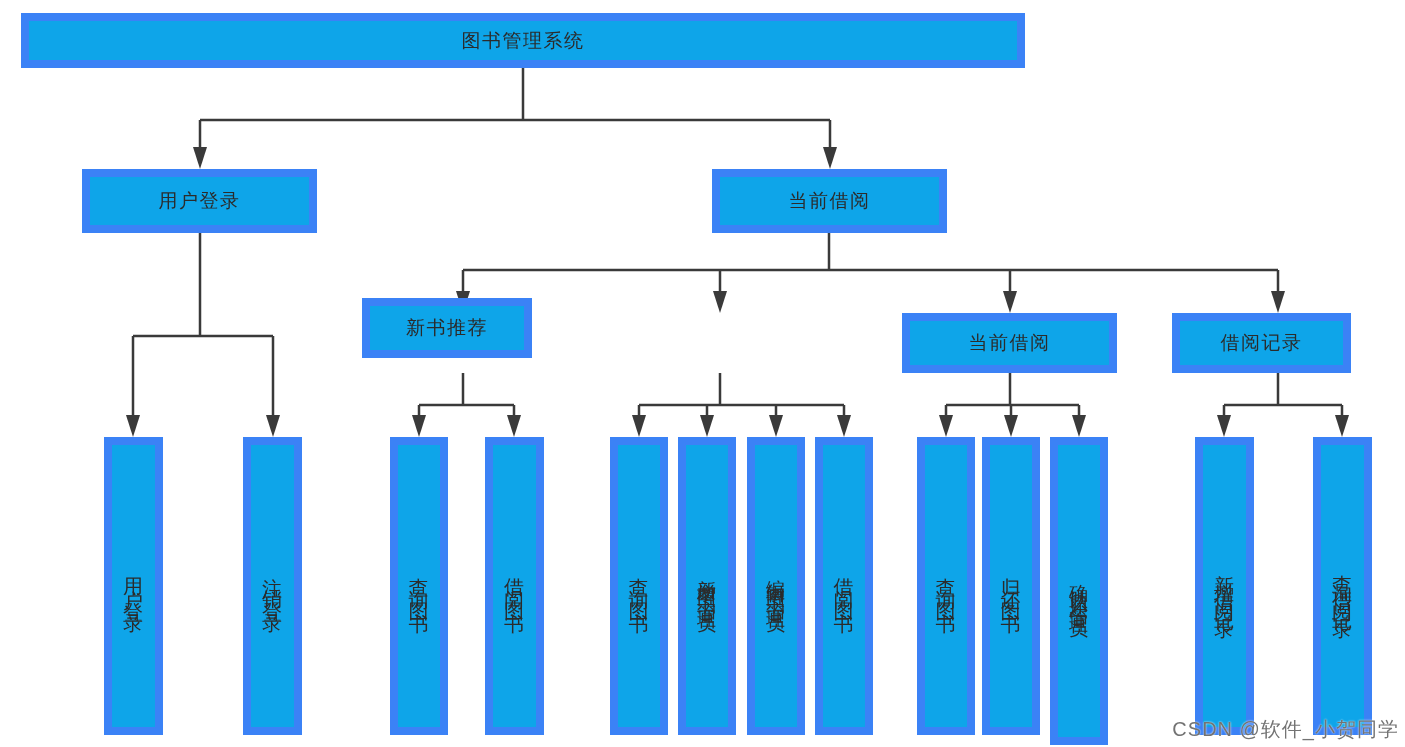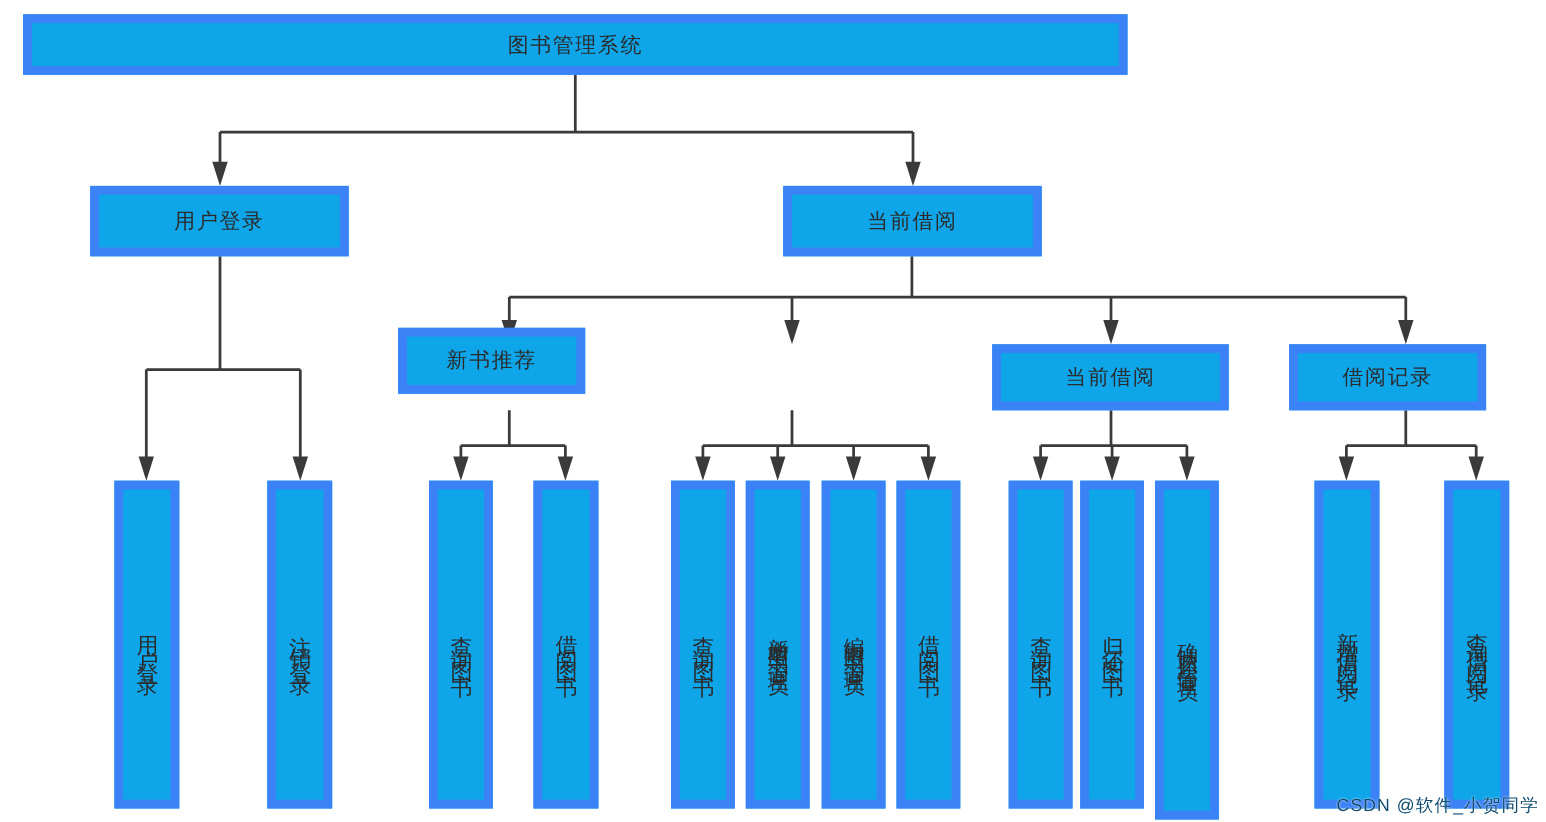--- a/index.html
+++ b/index.html
@@ -17,21 +17,21 @@
     font-size:19px; color:#2b2b2b; letter-spacing:1.5px; white-space:nowrap;
   }
   .node.v span {
     writing-mode:vertical-rl; font-size:20px; color:#2b2b2b;
     letter-spacing:12px; line-height:1;
   }
   .node.v span.len6 { letter-spacing:9px; }
   .node.v span.len9 { letter-spacing:5px; font-size:19px; }
   .watermark {
     position:absolute; right:6px; bottom:4px; z-index:10;
-    color:#0c4a6e; font-size:16px; letter-spacing:1px; white-space:nowrap;
+    color:#737373; font-size:20px; letter-spacing:1px; white-space:nowrap;
     text-shadow:0 0 2px #ffffff;
     margin-left:48px;
   }
 </style>
 </head>
 <body>
 
 <div class="stage">
 
   <svg class="connectors" viewBox="0 0 1405 747">

